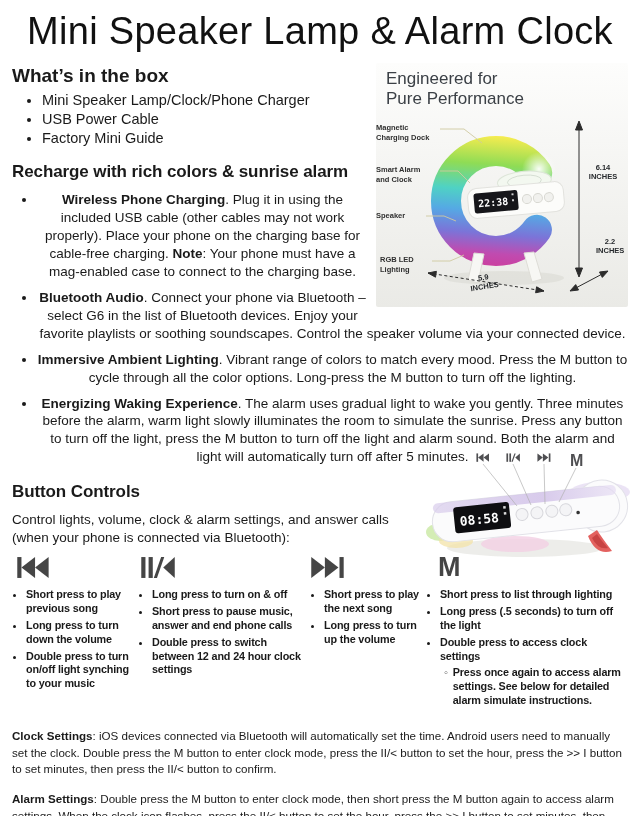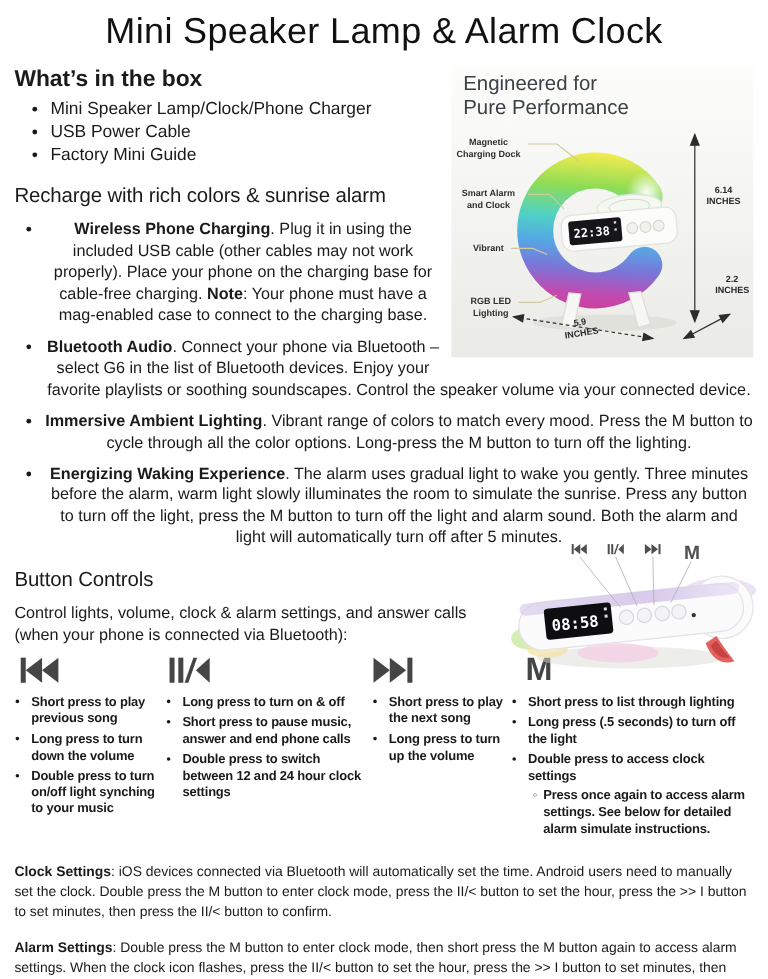--- a/index.html
+++ b/index.html
@@ -1,40 +1,40 @@
 <!DOCTYPE html>
 <html><head>
 <meta charset="utf-8">
 <style>
   * { box-sizing: border-box; margin: 0; padding: 0; }
   body { background: #ffffff; font-family: "Liberation Sans", sans-serif; color: #1a1a1a; }
   .page { position: relative; width: 640px; height: 816px; padding: 6px 12px; overflow: hidden; background: #fff; }
 
-  h1.title { text-align: center; font-size: 30px; font-weight: normal; color: #111; margin: 4px 0 10px; letter-spacing: .3px; }
+  h1.title { text-align: center; font-size: 38px; font-weight: normal; color: #111; margin: 4px 0 10px; letter-spacing: .3px; }
 
   
   figure.fig1 { float: right; width: 252px; height: 244px; margin: 0 0 14px 8px; position: relative; }
   .fig1 svg { position: absolute; inset: 0; }
   .f1-heading { position: absolute; left: 10px; top: 6px; font-size: 17px; font-weight: normal; color: #3b4046; line-height: 1.15; white-space: pre-line; }
-  .f1-label { position: absolute; font-size: 7.5px; font-weight: bold; color: #2f2f2f; line-height: 1.3; white-space: pre-line; text-align: center; }
+  .f1-label { position: absolute; font-size: 7.5px; font-weight: bold; color: #2f2f2f; line-height: 1.3; white-space: pre-line; text-align: left; }
   .lb-magnetic { left: 0; width: 62px; top: 60px; }
   .lb-smart    { left: 0; width: 62px; top: 102px; }
   .lb-speaker  { left: 0; width: 62px; top: 148px; }
   .lb-rgb      { left: 4px; width: 58px; top: 192px; }
   .f1-dim { position: absolute; font-size: 7.5px; font-weight: bold; color: #26292c; line-height: 1.25; white-space: pre-line; text-align: center; }
   .dim-h { left: 204px; top: 100px; width: 46px; }
   .dim-w { left: 86px;  top: 210px; width: 44px; transform: rotate(-9deg); }
   .dim-d { left: 204px; top: 174px; width: 44px; padding-left: 16px; }
 
   
   h2.box-heading { font-size: 19px; font-weight: bold; margin: 12px 0 5px; }
   ul.box-list { margin: 2px 0 0; padding-left: 30px; font-size: 14.5px; }
   ul.box-list li { margin: 3px 0; }
 
-  h3.sec-heading { font-size: 17px; font-weight: normal; letter-spacing: -.1px; margin: 16px 0 9px; }
+  h3.sec-heading { font-size: 17px; font-weight: bold; letter-spacing: -.1px; margin: 16px 0 9px; }
   ul.feature-list { margin: 0; padding-left: 25px; font-size: 13.5px; line-height: 1.33; }
   ul.feature-list li { margin-bottom: 8px; text-align: center; }
   .lead { font-weight: bold; }
 
   p.controls-intro { font-size: 13.5px; line-height: 1.33; margin: 0 0 9px; max-width: 412px; }
 
   
   .controls-row { display: flex; margin-top: 4px; }
   .col { letter-spacing: -.15px; }
   .col1 { width: 126px; } .col2 { width: 172px; } .col3 { width: 116px; } .col4 { flex: 1; }
@@ -130,21 +130,21 @@
         <polygon points="194,228 202.5,227 199.7,221.6"></polygon>
         <polygon points="232,208 226.3,214.4 223.5,209"></polygon>
       </g>
     </svg>
     <div class="f1-heading">Engineered for
 Pure Performance</div>
     <div class="f1-label lb-magnetic">Magnetic
 Charging Dock</div>
     <div class="f1-label lb-smart">Smart Alarm
 and Clock</div>
-    <div class="f1-label lb-speaker">Vibrant</div>
+    <div class="f1-label lb-speaker">Speaker</div>
     <div class="f1-label lb-rgb">RGB LED
 Lighting</div>
     <div class="f1-dim dim-h">6.14
 INCHES</div>
     <div class="f1-dim dim-w">5.9
 INCHES</div>
     <div class="f1-dim dim-d">2.2
 INCHES</div>
   </figure>
 

